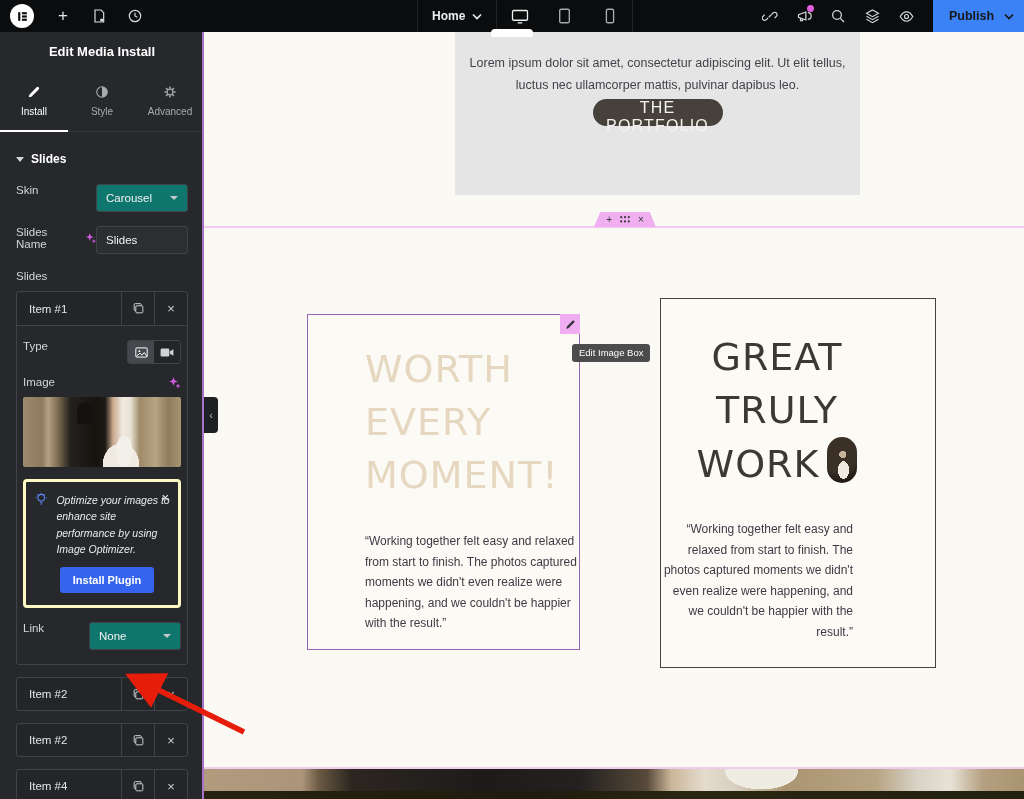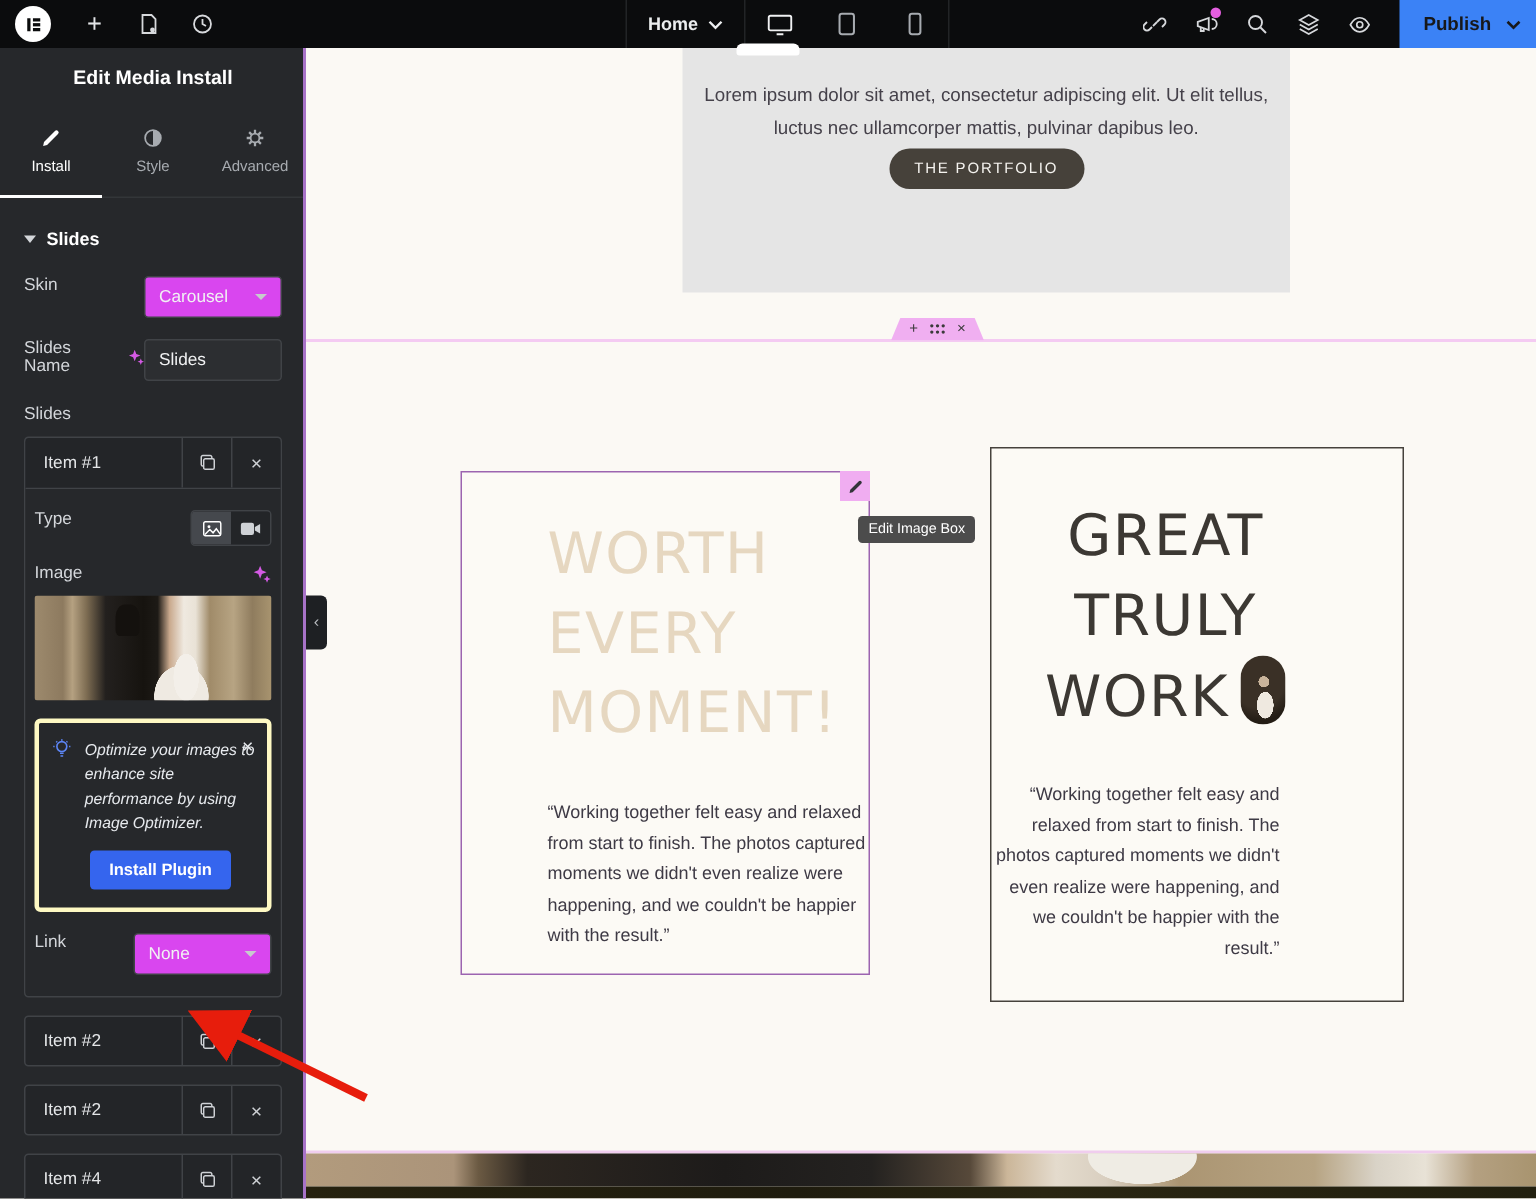--- a/index.html
+++ b/index.html
@@ -42,21 +42,21 @@
     gap:7px; cursor:pointer; color:#a7abb0; font-size:10px; }
   .tab.active { color:#fff; }
   .tab-underline { position:absolute; left:0; bottom:-1px; width:68px; height:2px; background:#fff; }
   .panel-body { padding:0 16px; }
   .section-hd { margin-top:20px; display:flex; align-items:center; gap:7px;
     color:#fff; font-size:12px; font-weight:700; cursor:pointer; }
   .caret-down { width:0; height:0; border-left:4px solid transparent; border-right:4px solid transparent;
     border-top:5px solid #d3d6da; }
   .ctl-row { margin-top:18px; display:flex; align-items:flex-start; justify-content:space-between; }
   .ctl-label { font-size:11.5px; color:#d3d6da; display:flex; align-items:center; gap:6px; }
-  .select { width:92px; height:28px; background:#d946ef; border:1px solid #404347; border-radius:3px;
+  .select { width:92px; height:28px; background:#0f766e; border:1px solid #404347; border-radius:3px;
     display:flex; align-items:center; justify-content:space-between; padding:0 9px;
     color:#f1f2f3; font-size:11.5px; cursor:pointer; }
   .sel-caret { width:0; height:0; border-left:4px solid transparent; border-right:4px solid transparent;
     border-top:4px solid #c7cacd; }
   .text-input { width:92px; height:28px; background:#2c2e31; border:1px solid #404347; border-radius:3px;
     color:#f1f2f3; font-size:11.5px; padding:0 9px; outline:none; font-family:inherit; }
   .plain-label { margin-top:16px; font-size:11.5px; color:#d3d6da; }
   .repeater { margin-top:9px; border:1px solid #404347; border-radius:3px; }
   .item-row { height:34px; display:flex; align-items:stretch; background:#232528;
     border:1px solid #404347; border-radius:3px; margin-top:12px; cursor:pointer; }
@@ -94,21 +94,21 @@
   .boundary-line { position:absolute; left:202px; top:32px; width:2px; height:767px;
     background:#a873c8; z-index:25; }
   .collapse-tab { position:absolute; left:204px; top:397px; width:14px; height:36px;
     background:#1e2023; border-radius:0 4px 4px 0; z-index:26; display:flex; align-items:center;
     justify-content:center; color:#b9bcc0; font-size:11px; cursor:pointer; }
   .hero { position:absolute; left:251px; top:0; width:405px; height:163px; background:#e5e5e5; }
   .hero-text { margin:20px auto 0 auto; width:390px; text-align:center; font-size:12.5px;
     line-height:22px; color:#45414a; }
   .hero-btn { position:absolute; left:50%; transform:translateX(-50%); top:67px; width:130px;
     height:27px; background:#46413a; color:#f5f3ef; border:none; border-radius:14px;
-    font-size:10px; letter-spacing:1.2px; cursor:pointer; font-family:inherit; }
+    font-size:16px; letter-spacing:1.2px; cursor:pointer; font-family:inherit; }
   .section-line { position:absolute; left:0; top:194px; width:820px; height:2px; background:#f4cbf2; }
   .section-handle { position:absolute; left:390px; top:180px; width:62px; height:15px;
     background:#f0aff1; clip-path:polygon(10% 0, 90% 0, 100% 100%, 0 100%);
     display:flex; align-items:center; justify-content:center; gap:8px; color:#3a3a3a;
     cursor:pointer; z-index:5; }
   .handle-glyph { font-size:10px; line-height:1; cursor:pointer; }
 
   .card-left { position:absolute; left:103px; top:282px; width:273px; height:336px;
     background:#fcfaf5; border:1px solid #9c64b0; }
   .card-right { position:absolute; left:456px; top:266px; width:276px; height:370px;

